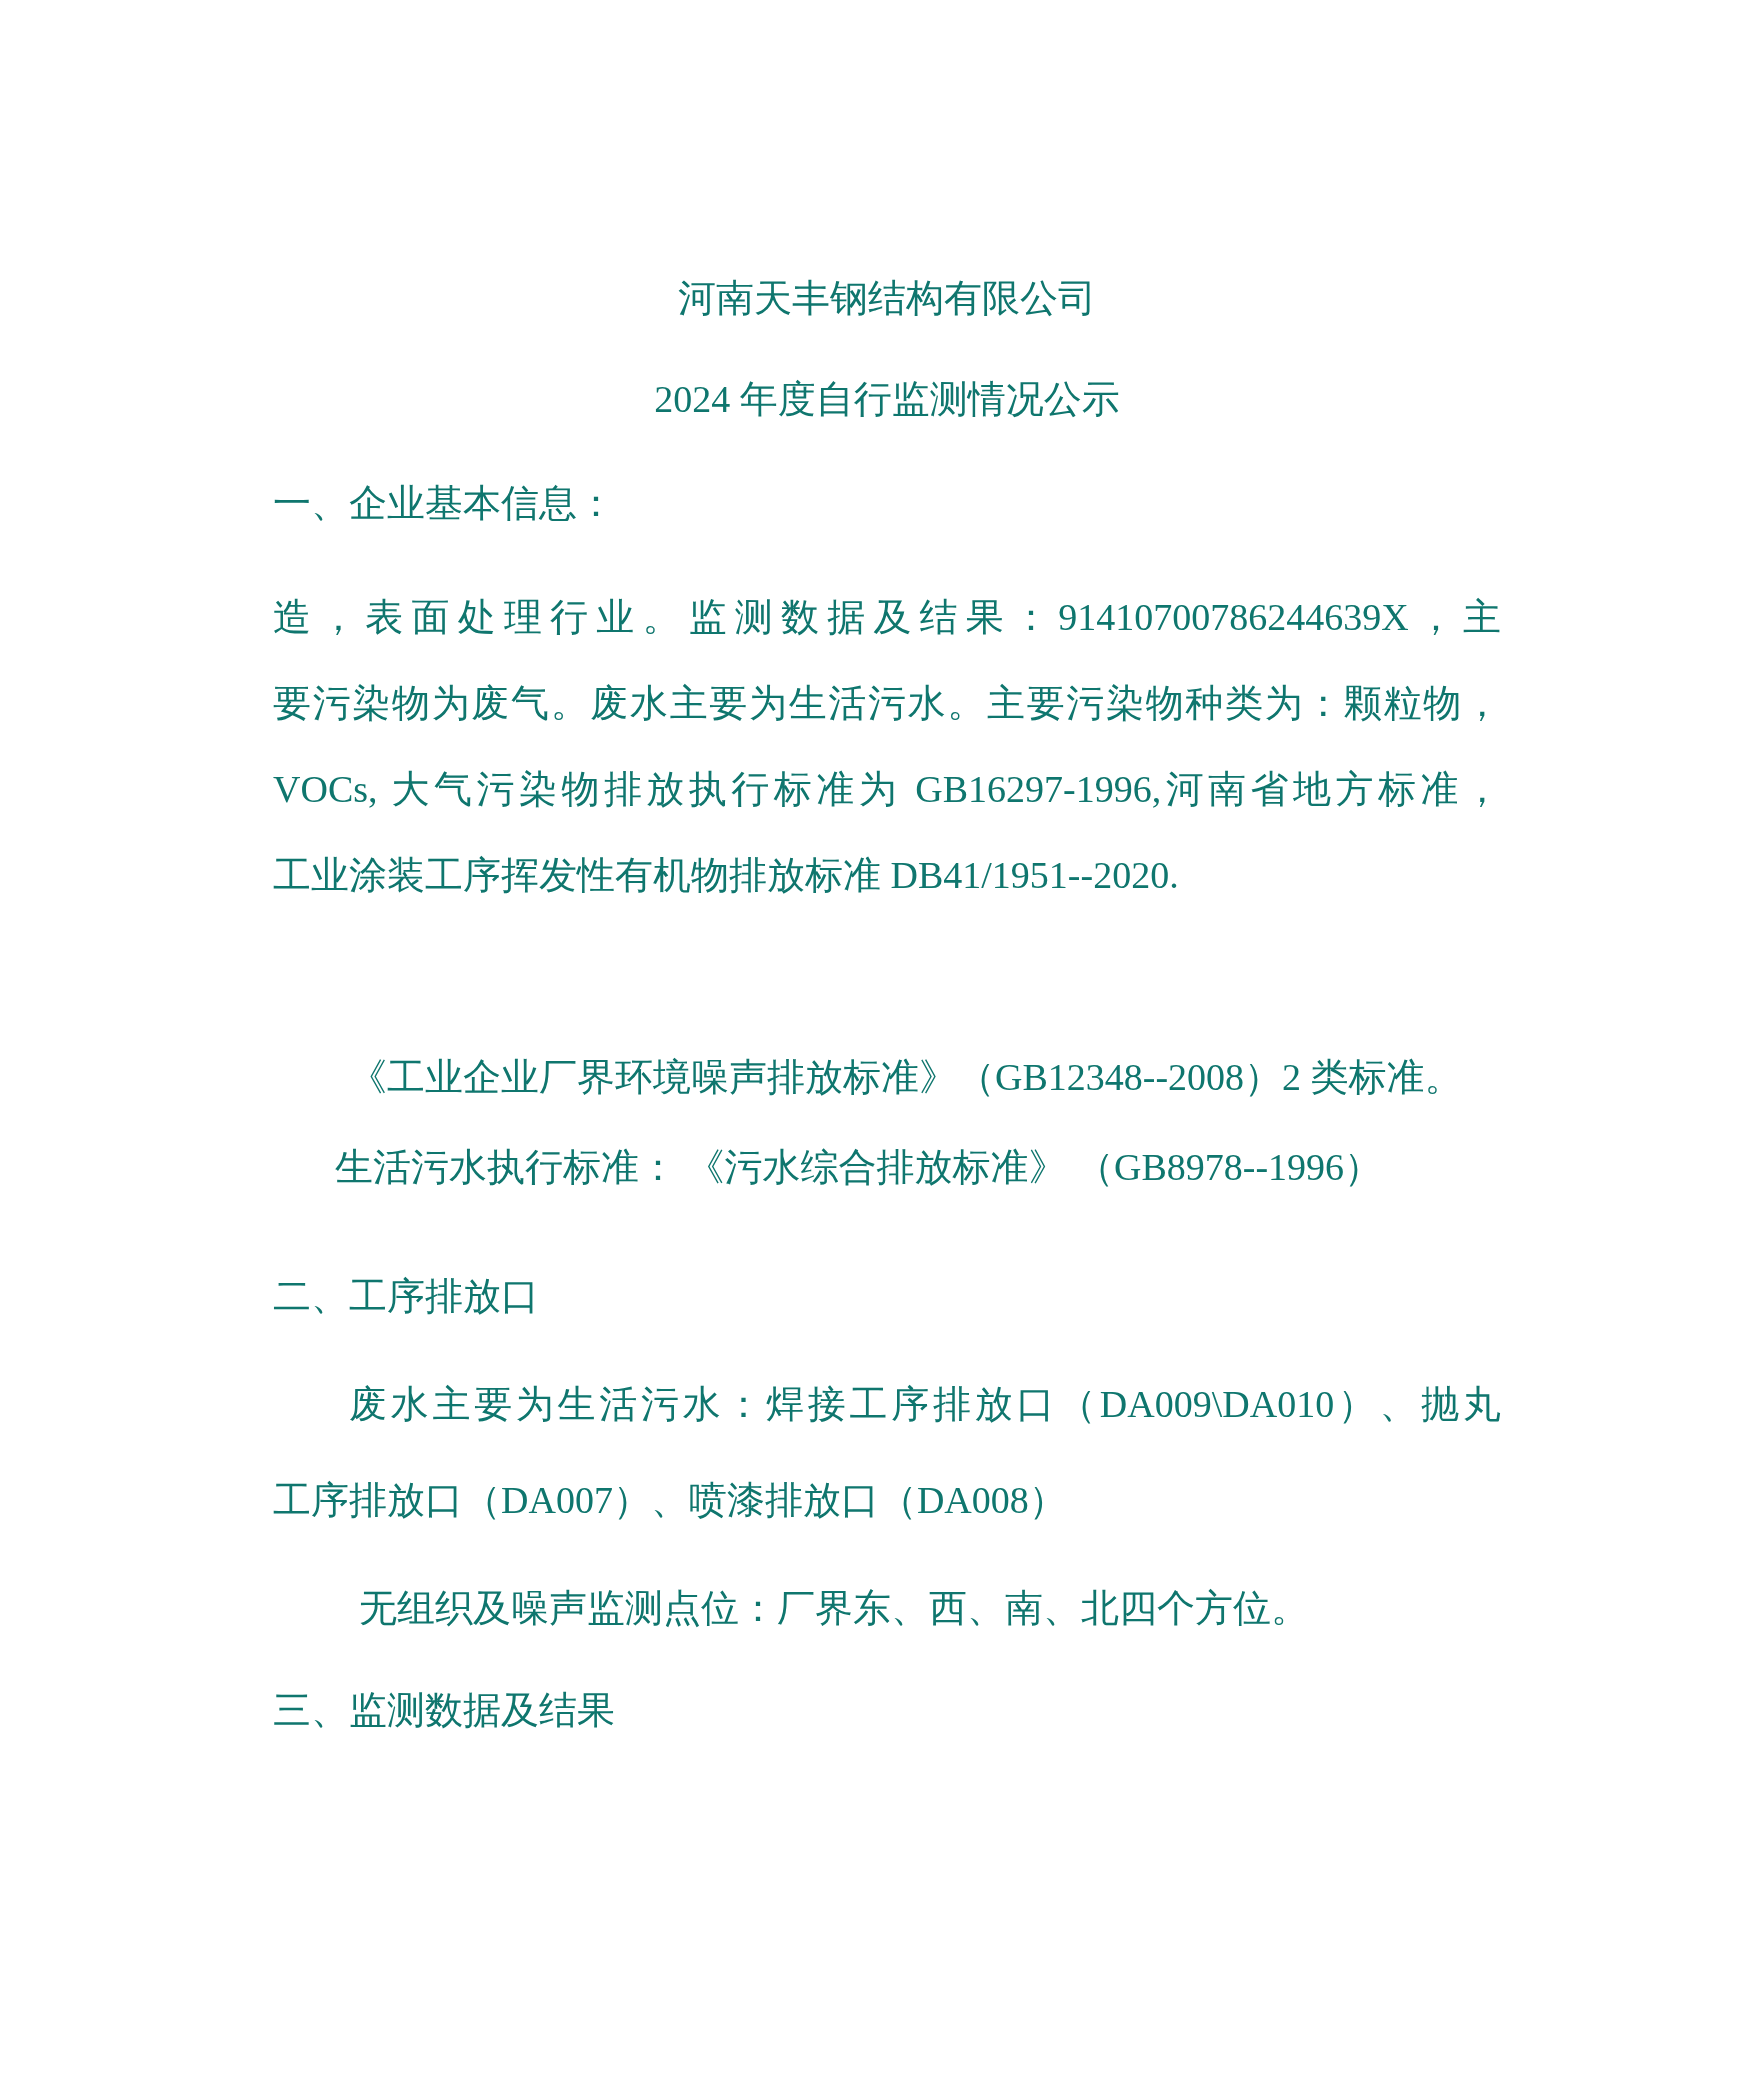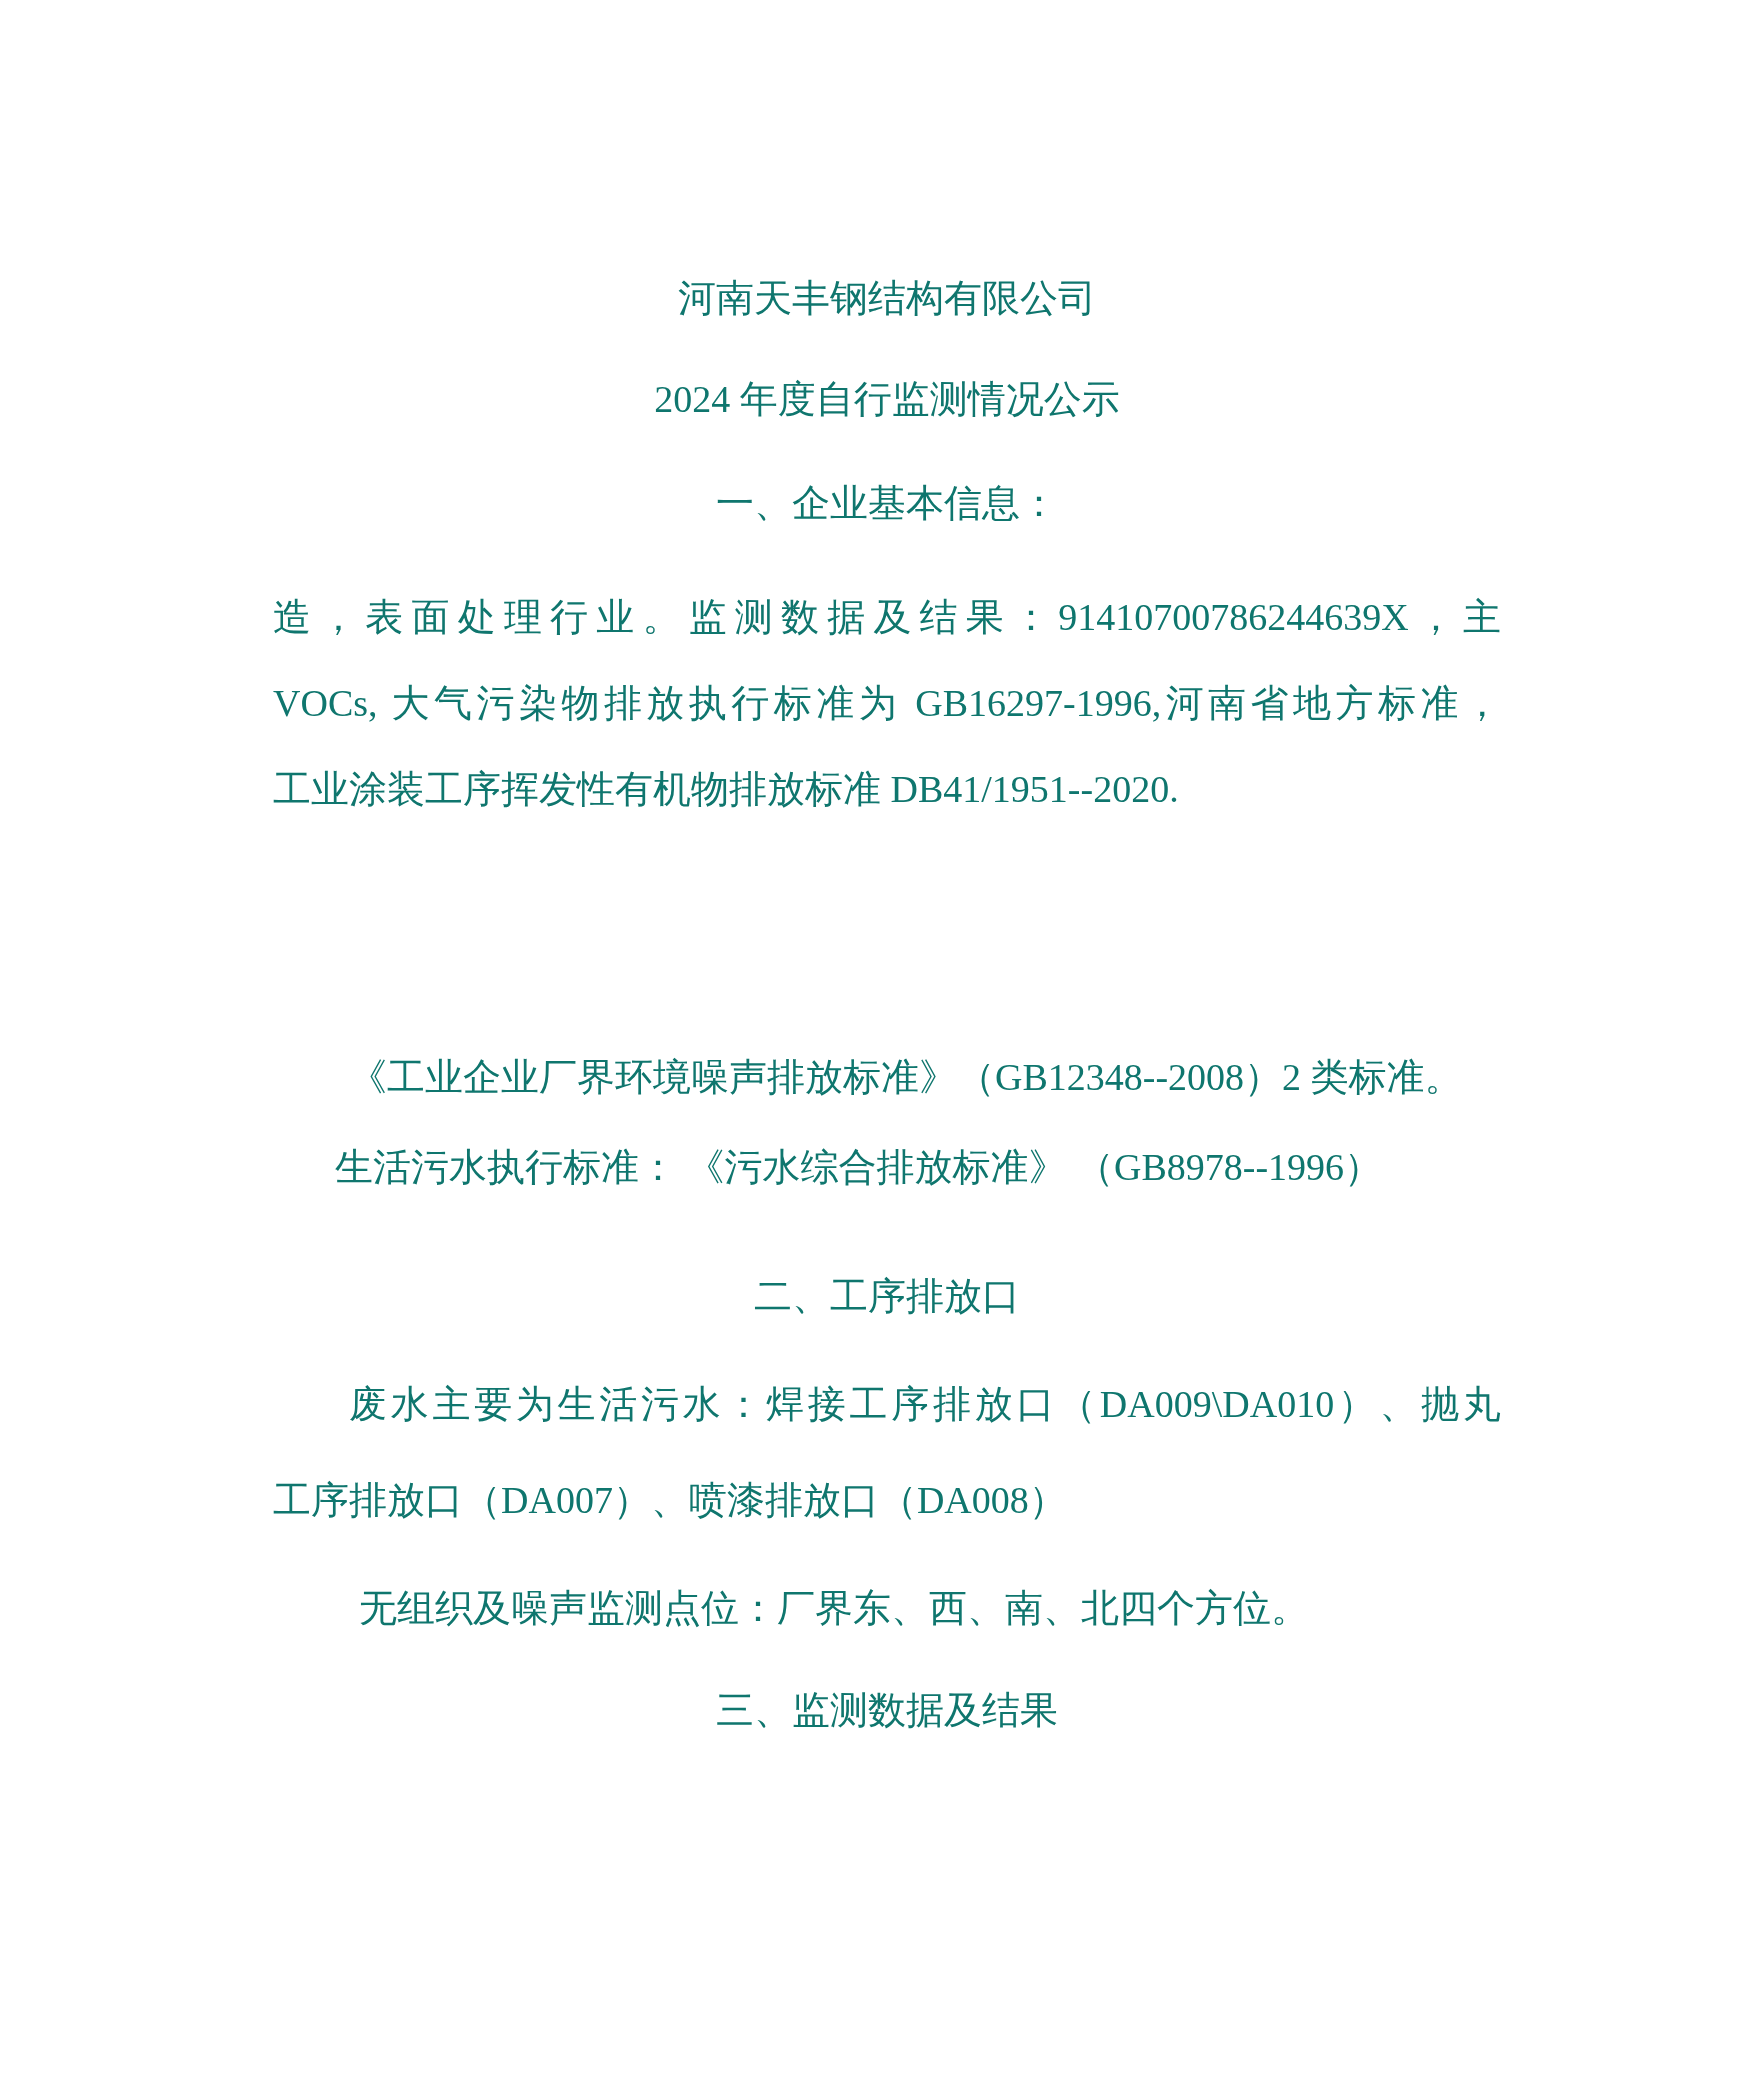--- a/index.html
+++ b/index.html
@@ -37,35 +37,36 @@
   }
   .fill {
     text-align: justify;
     text-align-last: justify;
     text-justify: inter-character;
   }
   .indent2 { text-indent: 76px; }
   .indent15 { text-indent: 62px; }
   .indent22 { text-indent: 86px; }
   .single { line-height: 47px; }
-  .heading { line-height: 47px; text-align: center; }
+  .heading { line-height: 47px; }
 </style>
 </head>
 <body>
 
 <div class="page">
 
   <div class="block center" style="top:273px;">河南天丰钢结构有限公司</div>
 
   <div class="block center" style="top:374px;">2024 年度自行监测情况公示</div>
 
   <div class="block heading" style="top:480px;">一、企业基本信息：</div>
 
   <div class="block" style="top:574px;">
     <span class="line fill">造，表面处理行业。监测数据及结果：91410700786244639X，主</span>
+    <span class="line fill">要污染物为废气。废水主要为生活污水。主要污染物种类为：颗粒物，</span>
     <span class="line fill">VOCs, 大气污染物排放执行标准为 GB16297-1996,河南省地方标准，</span>
     <span class="line">工业涂装工序挥发性有机物排放标准 DB41/1951--2020.</span>
   </div>
 
   <div class="block single indent2" style="top:1054px;">《工业企业厂界环境噪声排放标准》（GB12348--2008）2 类标准。</div>
 
   <div class="block single indent15" style="top:1144px;">生活污水执行标准： 《污水综合排放标准》 （GB8978--1996）</div>
 
   <div class="block heading" style="top:1273px;">二、工序排放口</div>
 

